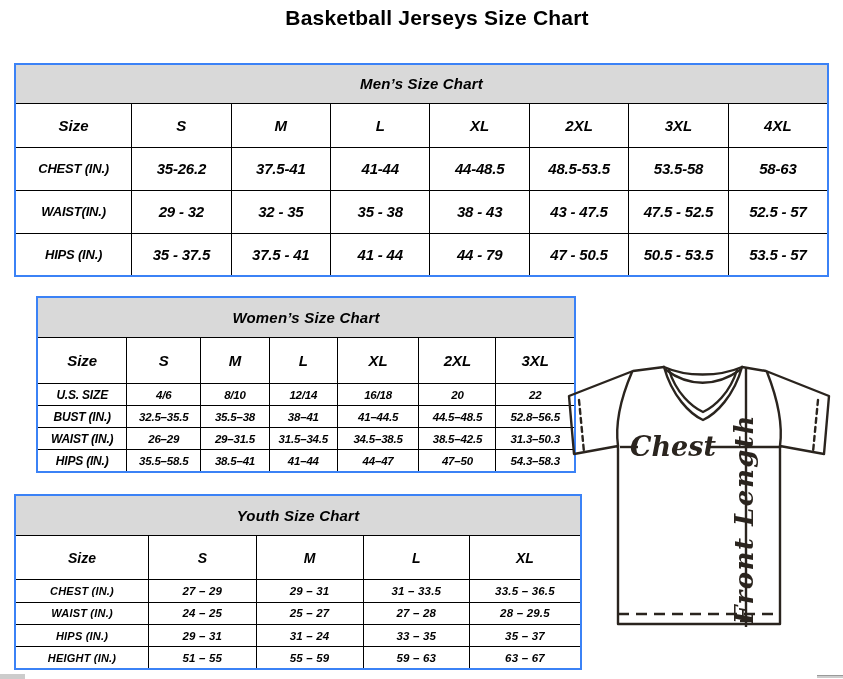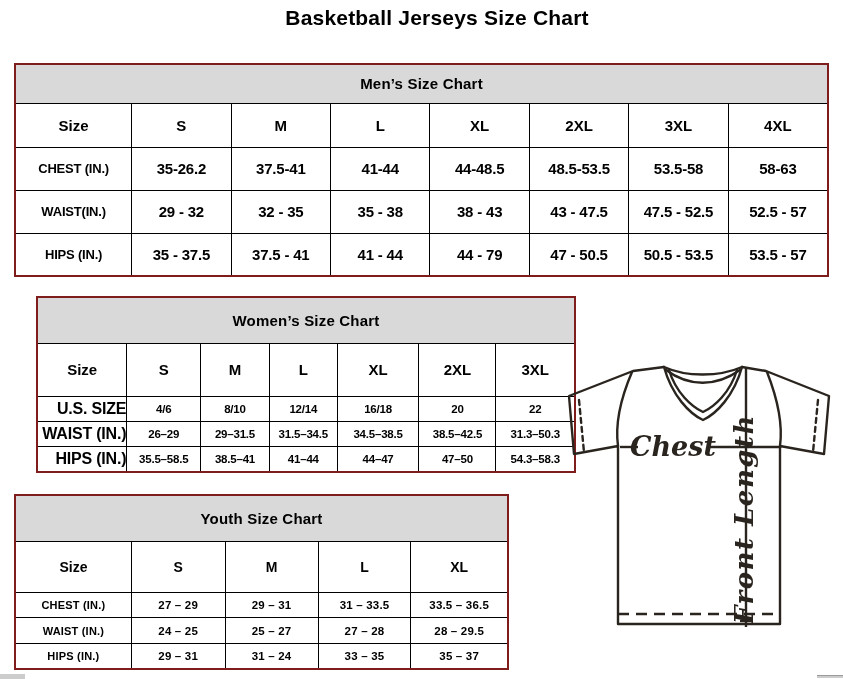--- a/index.html
+++ b/index.html
@@ -12,43 +12,44 @@
     overflow:hidden;
   }
   .page-title {
     position:absolute; top:6px; left:0; width:100%;
     text-align:center; font-size:21px; font-weight:bold; letter-spacing:.2px;padding-left:31px;
   }
   .tbl { position:absolute; }
   .tbl table {
     width:100%; height:100%;
     border-collapse:collapse; table-layout:fixed;
-    border:2px solid #7f1d1d;
+    border:2px solid #3b82f6;
+    font-style:italic;
   }
   .tbl th, .tbl td {
     border:1px solid #000;
     text-align:center; vertical-align:middle;
     font-weight:bold; padding:0;
     overflow:hidden; white-space:nowrap;
   }
   .tbl tr.band th { background:#d9d9d9; font-size:15px; letter-spacing:.2px; }
 
   .tbl.men   { left:14px; top:63px;  width:815px; height:213px; }
   .men tr.band  { height:39px; }
   .men tr.head  { height:44px; font-size:15px; }
   .men tr.data  { height:43px; font-size:15px; letter-spacing:-.2px; }
   .men td.lbl   { font-size:13px; letter-spacing:-.2px; }
 
   .tbl.women { left:14px; top:296px; width:540px; height:177px;margin-left:22px; }
   .women tr.band { height:40px; }
   .women tr.head { height:46px; font-size:15px; }
   .women tr.data { height:22px; font-size:11.5px; letter-spacing:-.2px; }
-  .women td.lbl  { font-size:16px;text-align:right; }
-
-  .tbl.youth { left:14px; top:494px; width:495px; height:176px; }
+  .women td.lbl  { font-size:12px; }
+
+  .tbl.youth { left:14px; top:494px; width:568px; height:176px; }
   .youth tr.band { height:40px; }
   .youth tr.head { height:44px; font-size:14px; }
   .youth tr.data { height:22px; font-size:11.5px; letter-spacing:.2px; }
   .youth td.lbl  { font-size:11px; }
 
   .jersey-svg { position:absolute; left:556px; top:356px; width:285px; height:272px; }
   .jersey-svg text {
     font-family:"DejaVu Serif", serif;
     font-style:italic; font-weight:bold;
     fill:#2a241e;
@@ -149,20 +150,29 @@
     <tr class="data">
       <td class="lbl">U.S. SIZE</td>
       <td>4/6</td>
       <td>8/10</td>
       <td>12/14</td>
       <td>16/18</td>
       <td>20</td>
       <td>22</td>
     </tr>
     <tr class="data">
+      <td class="lbl">BUST (IN.)</td>
+      <td>32.5–35.5</td>
+      <td>35.5–38</td>
+      <td>38–41</td>
+      <td>41–44.5</td>
+      <td>44.5–48.5</td>
+      <td>52.8–56.5</td>
+    </tr>
+    <tr class="data">
       <td class="lbl">WAIST (IN.)</td>
       <td>26–29</td>
       <td>29–31.5</td>
       <td>31.5–34.5</td>
       <td>34.5–38.5</td>
       <td>38.5–42.5</td>
       <td>31.3–50.3</td>
     </tr>
     <tr class="data">
       <td class="lbl">HIPS (IN.)</td>
@@ -211,20 +221,27 @@
       <td>27 – 28</td>
       <td>28 – 29.5</td>
     </tr>
     <tr class="data">
       <td class="lbl">HIPS (IN.)</td>
       <td>29 – 31</td>
       <td>31 – 24</td>
       <td>33 – 35</td>
       <td>35 – 37</td>
     </tr>
+    <tr class="data">
+      <td class="lbl">HEIGHT (IN.)</td>
+      <td>51 – 55</td>
+      <td>55 – 59</td>
+      <td>59 – 63</td>
+      <td>63 – 67</td>
+    </tr>
   </tbody>
     </table>
 </div>
 
 <svg class="jersey-svg" viewBox="0 0 285 272" xmlns="http://www.w3.org/2000/svg">
   <g fill="none" stroke="#2a241e" stroke-width="2.4" stroke-linejoin="round" stroke-linecap="round">
 
     <path d="M108,11 L77,15 L13,40 L18,98 L62,90 L62,268 L224,268 L224,90 L268,98 L273,40 L210,15 L186,11"></path>
 
     <path d="M76,16 C64,44 59,68 62,90"></path>

